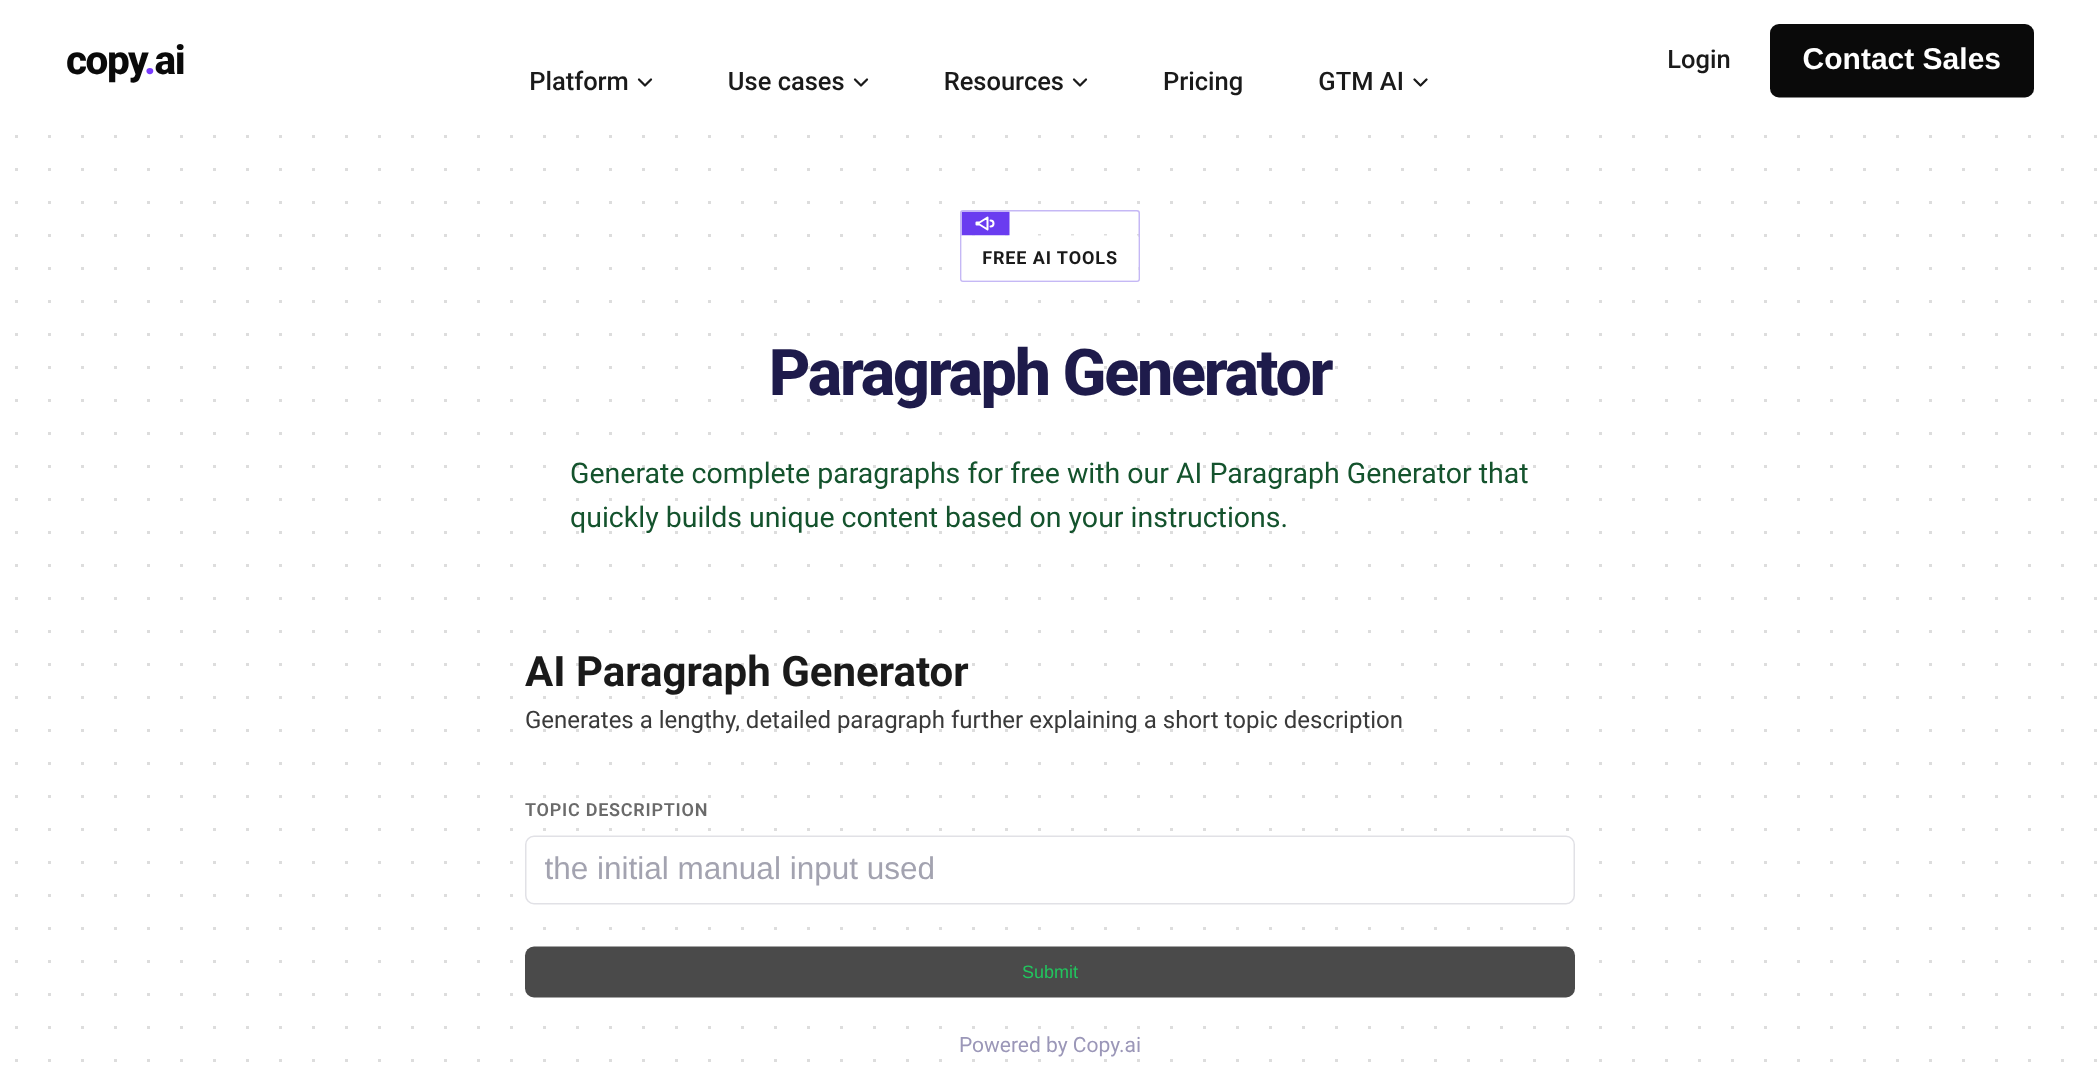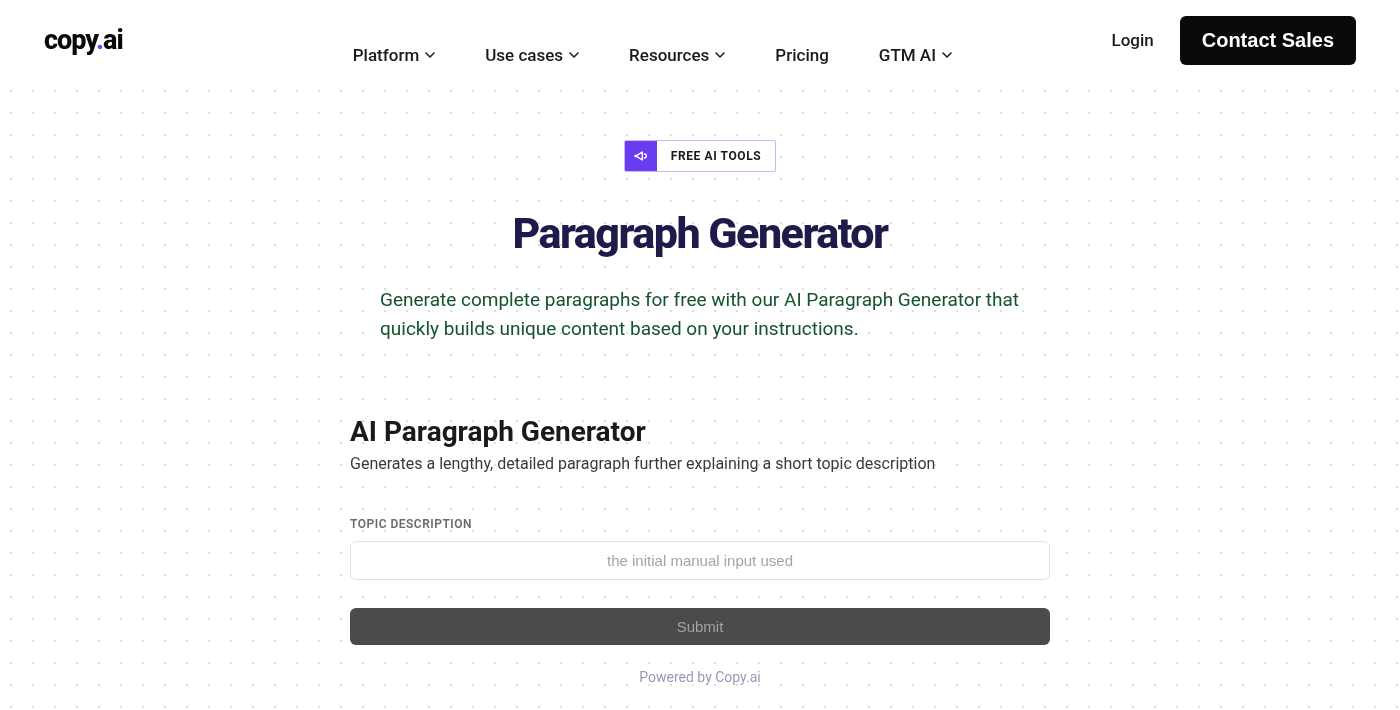--- a/index.html
+++ b/index.html
@@ -100,20 +100,21 @@
       align-items: center;
       padding-top: 60px;
     }
     .badge-wrap {
       display: flex;
       align-items: stretch;
       border: 1px solid #c5b8f5;
       border-radius: 2px;
       overflow: hidden;
       margin-bottom: 36px;
+      flex-direction: column;
     }
     .badge-icon {
       background: #6a3cf0;
       width: 32px;
       display: flex;
       align-items: center;
       justify-content: center;
     }
     .badge-icon svg {
       width: 16px;
@@ -161,38 +162,37 @@
       font-weight: 600;
       letter-spacing: 0.5px;
       color: #6a6a6a;
       margin-bottom: 10px;
     }
     .text-input {
       width: 100%;
       border: 1px solid #e1e1e6;
       border-radius: 6px;
       padding: 10px 12px;
-      font-size: 15px;
+      font-size: 21px;
       color: #333;
       background: #fff;
       outline: none;
-      text-align: center;
     }
     .text-input::placeholder {
       color: #a3a3b0;
     }
     .submit-btn {
       width: 100%;
       margin-top: 28px;
       background: #4a4a4a;
-      color: #a3a3a3;
+      color: #22c55e;
       border: none;
       border-radius: 6px;
       padding: 10px 0;
-      font-size: 15px;
+      font-size: 12px;
       font-weight: 500;
       cursor: pointer;
     }
     .powered {
       text-align: center;
       font-size: 14px;
       color: #9b97b8;
       margin-top: 24px;
     }
   </style>

